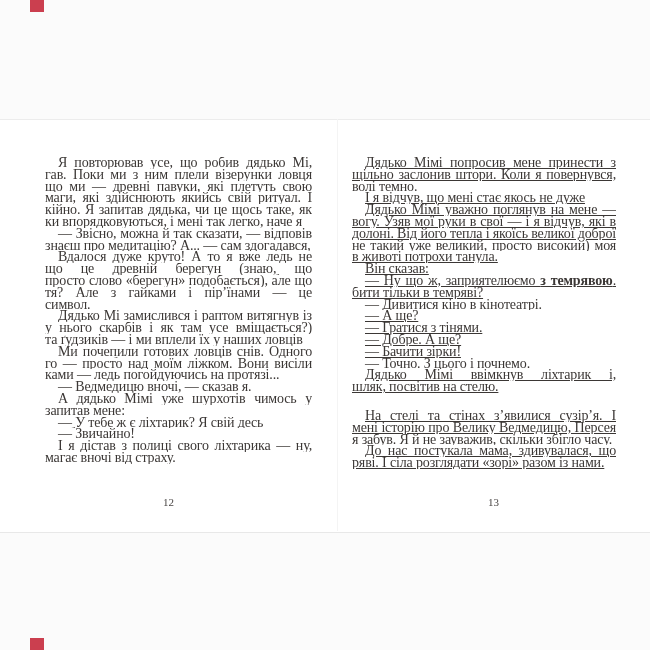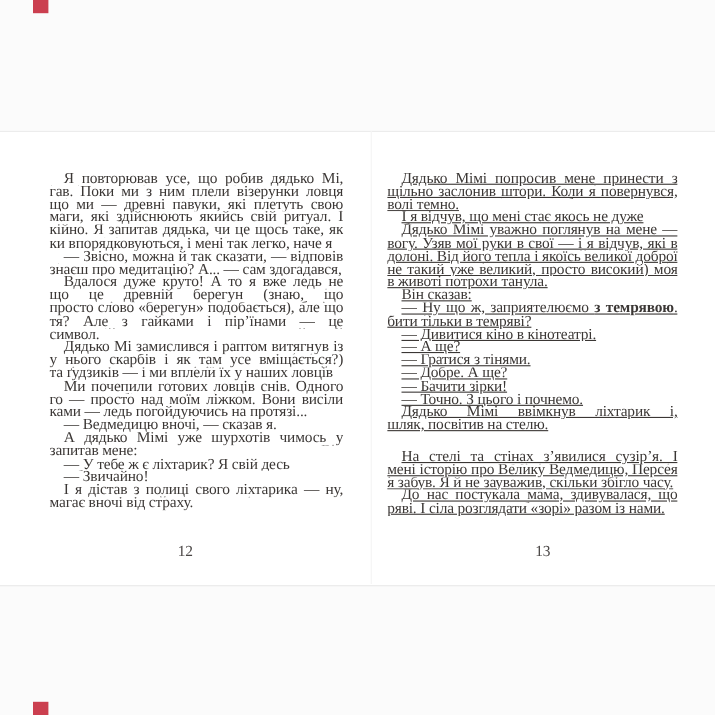--- a/index.html
+++ b/index.html
@@ -33,21 +33,21 @@
   .line{
     height:11.8px;line-height:11.8px;overflow:hidden;
     text-align:justify;text-align-last:justify;
   }
   .line.last{text-align:left;text-align-last:left;}
   .line.first{text-indent:13px;}
   .line b{font-weight:bold;}
   .spacer{height:17px;}
   .page-number{
     position:absolute;top:496px;height:12px;
-    font-size:14px;line-height:12px;color:#4a4645;text-align:center;
+    font-size:11px;line-height:12px;color:#4a4645;text-align:center;
   }
   .page-number.left{left:0;width:337px;}
   .page-number.right{left:337px;width:313px;font-family:Liberation Serif, serif;}
 </style>
 </head>
 <body>
 
 <div class="screen">
   <div class="red-tab top"></div>
   <div class="red-tab bottom"></div>

